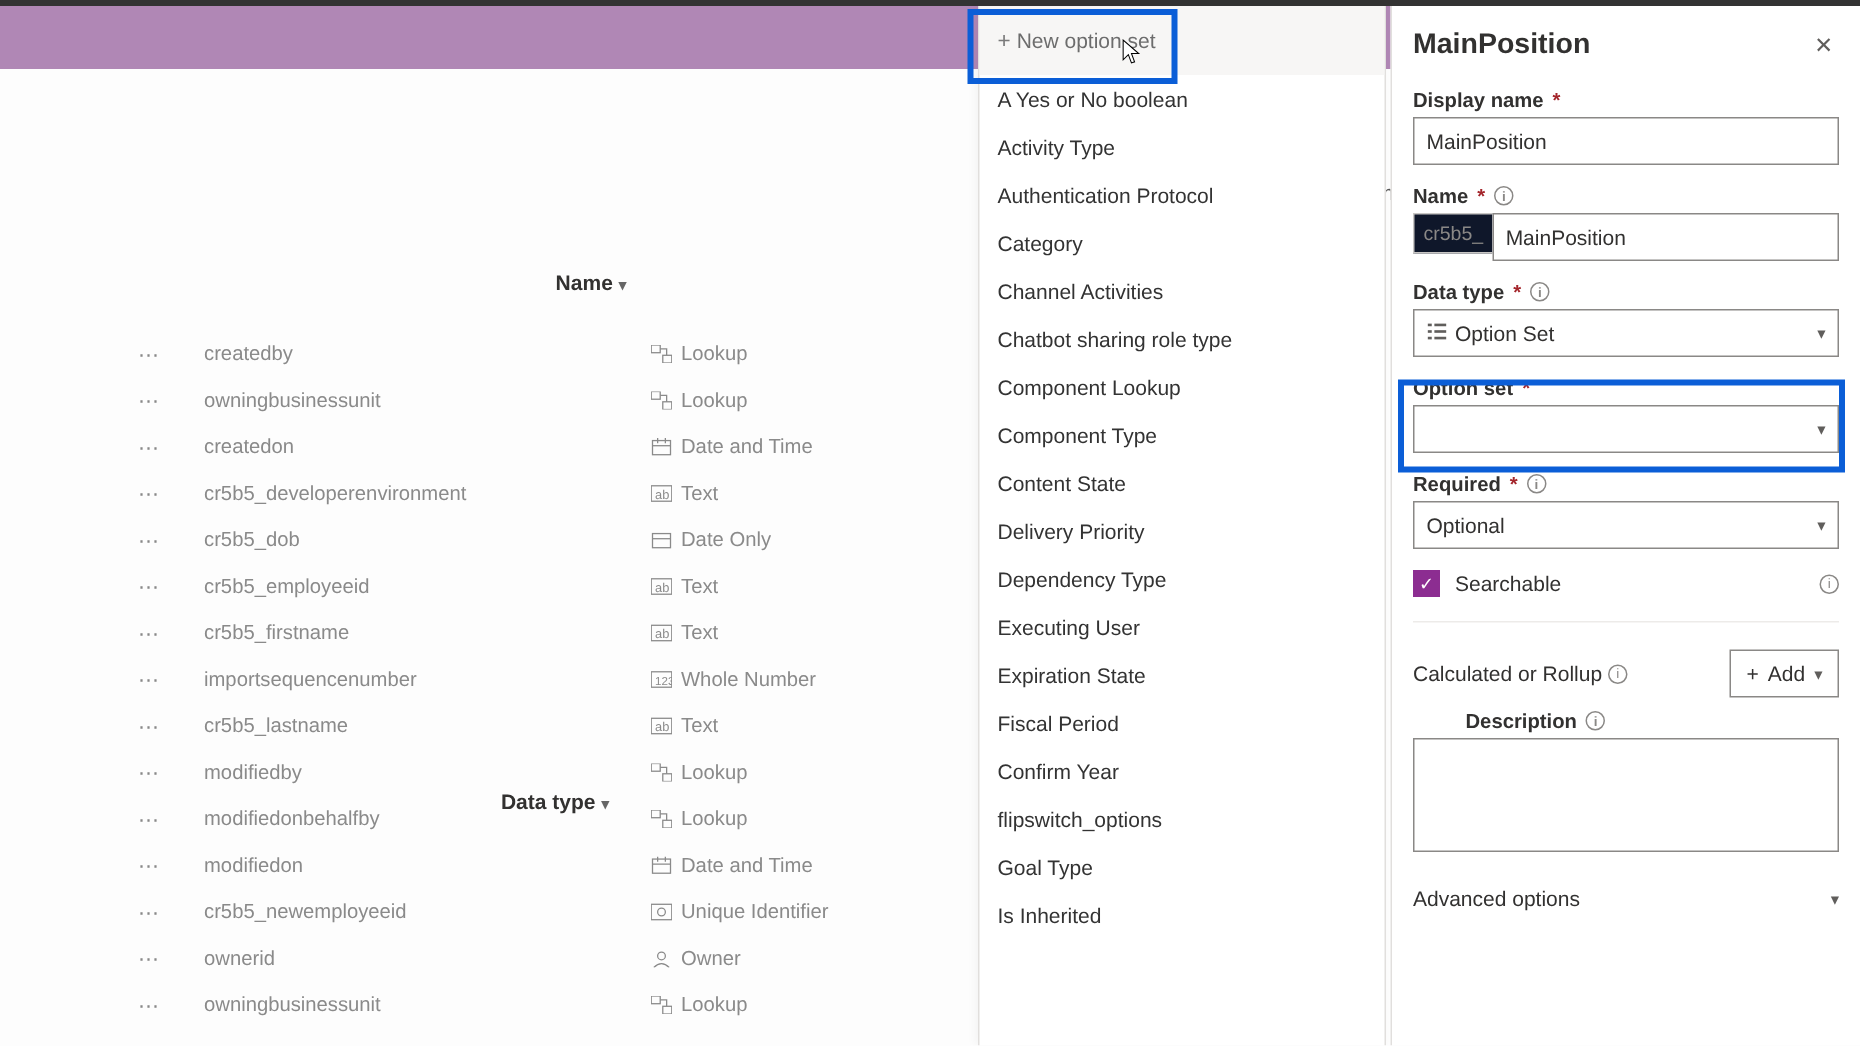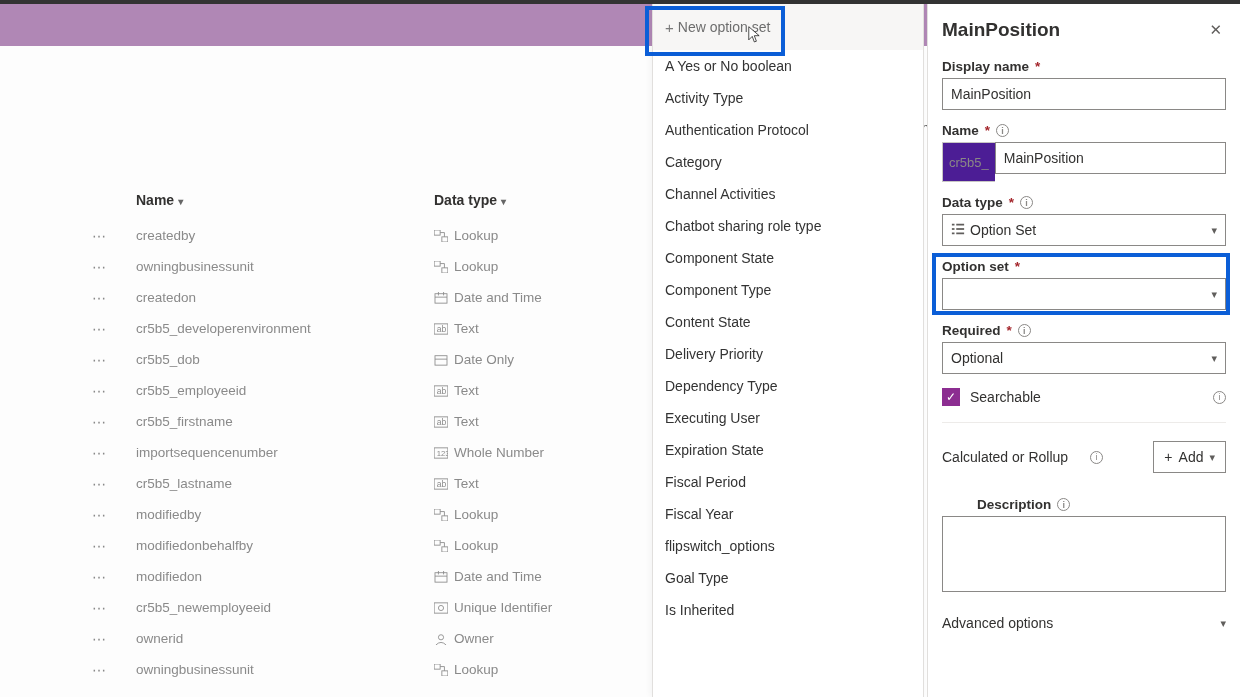--- a/index.html
+++ b/index.html
@@ -44,20 +44,21 @@
     flex: 0 0 652px;
     padding-left: 88px;
   }
   .col-headers {
     display: flex;
     color: #323130;
     font-weight: 600;
     font-size: 14px;
     height: 40px;
     align-items: center;
+    flex-direction: column;
   }
   .col-name { flex: 0 0 346px; padding-left:48px; }
   .col-datatype { flex: 1; }
   .chev-sort { font-size:10px; color:#666; margin-left:4px;}
   .row {
     display: flex;
     align-items: center;
     height: 31px;
     color: #8a8a8a;
     font-size: 13.5px;
@@ -138,27 +139,27 @@
     border:1px solid #8a8886;
     padding:0 8px;
     font-size:14px;
     color:#323130;
     background:#fff;
   }
   .name-row { display:flex; }
   .name-prefix {
     border:1px solid #c8c6c4;
     border-right:none;
-    background:#4c1d95;
+    background:#0f172a;
     color:#8a8886;
     font-size:13px;
     display:flex;
     align-items:center;
     padding:0 6px;
-    height:40px;
+    height:27px;
   }
   .select-box {
     width:100%;
     height:32px;
     border:1px solid #8a8886;
     display:flex;
     align-items:center;
     justify-content:space-between;
     padding:0 8px;
     font-size:14px;
@@ -415,29 +416,29 @@
     <span class="plus">+</span>
     <span>New option set</span>
   </div>
   <div id="optlist-container">
       <div class="opt-item">A Yes or No boolean</div>
       <div class="opt-item">Activity Type</div>
       <div class="opt-item">Authentication Protocol</div>
       <div class="opt-item">Category</div>
       <div class="opt-item">Channel Activities</div>
       <div class="opt-item">Chatbot sharing role type</div>
-      <div class="opt-item">Component State</div>
+      <div class="opt-item">Component Lookup</div>
       <div class="opt-item">Component Type</div>
       <div class="opt-item">Content State</div>
       <div class="opt-item">Delivery Priority</div>
       <div class="opt-item">Dependency Type</div>
       <div class="opt-item">Executing User</div>
       <div class="opt-item">Expiration State</div>
       <div class="opt-item">Fiscal Period</div>
-      <div class="opt-item">Fiscal Year</div>
+      <div class="opt-item">Confirm Year</div>
       <div class="opt-item">flipswitch_options</div>
       <div class="opt-item">Goal Type</div>
       <div class="opt-item">Is Inherited</div>
     </div>
   <div class="scroll-thumb"></div>
 </div>
 
 <div class="panel">
   <div class="panel-header">
     <div class="panel-title">MainPosition</div>
@@ -507,32 +508,32 @@
     <div class="cbx-left">
       <div class="cbx">✓</div>
       <span>Searchable</span>
     </div>
     <span class="info-icn">i</span>
   </div>
 
   <div class="divider"></div>
 
   <div class="calc-row">
-    <span style="display:flex;align-items:center;gap:22px;">
+    <span style="display:flex;align-items:center;gap:4px;">
       <span>Calculated or Rollup</span>
       <span class="info-icn">i</span>
     </span>
     <div class="add-btn">
       <span>+</span>
       <span>Add</span>
       <span class="chev">▾</span>
     </div>
   </div>
 
-  <div class="field-label" style="margin-top:24px;padding-left:35px;">
+  <div class="field-label" style="margin-top:8px;padding-left:35px;">
     <span>Description</span>
     <span class="info-icn">i</span>
   </div>
   <textarea class="textarea" style=""></textarea>
 
   <div class="adv-row">
     <span>Advanced options</span>
     <span class="chev">▾</span>
   </div>
 

